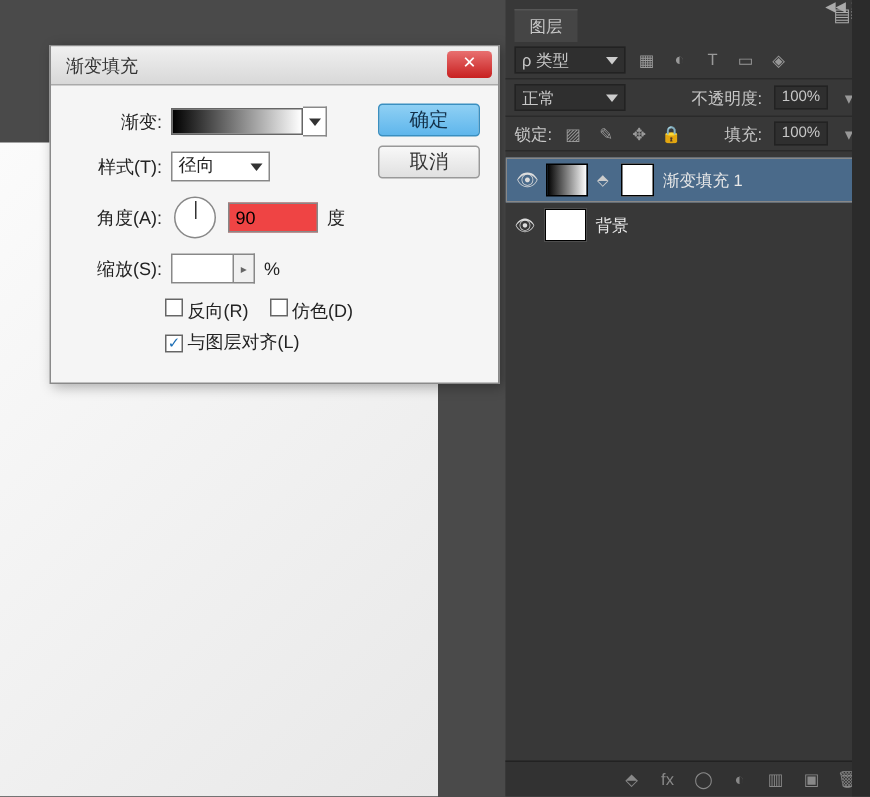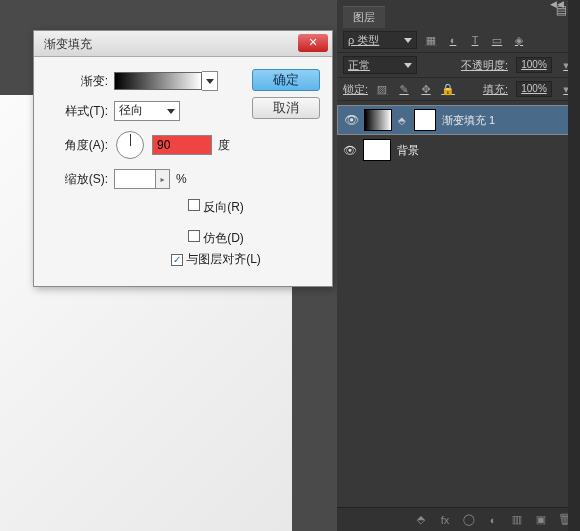--- a/index.html
+++ b/index.html
@@ -19,34 +19,34 @@
 .dropbtn { width: 16px; height: 20px; background:#fff; border:1px solid #888; border-left:none; display:inline-flex; align-items:center; justify-content:center; }
 .arrowdown { width:0;height:0;border-left:4px solid transparent;border-right:4px solid transparent;border-top:5px solid #333; }
 .sel { font-size:12px; border:1px solid #888; height:20px; padding:0 22px 0 4px; background:#fff; position:relative; }
 .sel .arrowdown { position:absolute; right:4px; top:7px; }
 .anglectl { width:28px; height:28px; border:1px solid #888; border-radius:50%; background:#fff; position:relative; margin-left:2px; }
 .anglectl .needle { position:absolute; left:50%; top:2px; width:1px; height:12px; background:#333; }
 .txt { width:60px; height:20px; border:1px solid #888; background:#ef4444; padding:0 4px; font-size:12px; margin-left:8px; }
 .unit { margin-left:6px; }
 .stepper { width:38px; height:20px; border:1px solid #888; background:#fff; padding:0 20px; font-size:12px; }
 .stepbtn { width:14px; height:20px; border:1px solid #888; border-left:none; background:#f0f0f0; display:inline-flex; align-items:center; justify-content:center; }
-.cbrow { margin-left:66px; display:flex; gap:14px; align-items:center; margin-bottom:4px;flex-direction:column; }
+.cbrow { margin-left:66px; display:flex; gap:14px; align-items:center; margin-bottom:4px; }
 .cb { width:12px;height:12px;border:1px solid #666; background:#fff; display:inline-flex; align-items:center; justify-content:center; margin-right:3px; }
 .cb.checked::after { content:"✓"; font-size:10px; color:#1a6db5; }
 .dlgbtns { position:absolute; right:12px; top:12px; display:flex; flex-direction:column; gap:6px; }
 .winbtn { width:68px; height:22px; background:linear-gradient(#8fd0f4,#5fb6ec); border:1px solid #3a8fc0; border-radius:3px; font-size:13px; color:#13314a; text-align:center; line-height:20px; cursor:pointer; }
 .winbtn.cancel { background:linear-gradient(#f8f8f8,#e0e0e0); border-color:#999; color:#333; }
 
 
 .rpanel { position:absolute; right:0; top:0; width:243px; height:531px; background:#383838; color:#c8c8c8; font-size:11px; }
 .panelhdr { position:relative; height:28px; padding-top:6px; }
 .tab { display:inline-block; background:#454545; padding:3px 10px; margin-left:6px; border-top:1px solid #555; }
 .palmenu { position:absolute; right:6px; top:3px; color:#aaa; font-size:12px; }
 .collrow { position:absolute; right:6px; top:-1px; font-size:9px; color:#aaa; }
-.ctrlrow { display:flex; align-items:center; gap:6px; padding:3px 6px; border-bottom:1px solid #2a2a2a;text-decoration:underline; }
+.ctrlrow { display:flex; align-items:center; gap:6px; padding:3px 6px; border-bottom:1px solid #2a2a2a; }
 .dsel { flex:0 0 74px; height:18px; background:#2f2f2f; border:1px solid #222; padding:0 4px; display:flex; align-items:center; justify-content:space-between; }
 .dsel .arrowdown { border-top-color:#ccc; }
 .ico { width:16px; height:16px; color:#999; display:inline-flex; align-items:center; justify-content:center; font-size:11px; }
 .valbox { width:36px; height:16px; background:#2f2f2f; border:1px solid #222; text-align:center; line-height:14px; font-size:10px; margin-left:2px; }
 .layerlist { padding-top:4px; height:380px; overflow:hidden; }
 .layer { display:flex; align-items:center; height:30px; padding:0 6px; gap:6px; }
 .layer.sel { background:#4a6a8a; }
 .eye { width:14px; text-align:center; color:#ddd; }
 .thumb { width:28px; height:22px; background:#fff; border:1px solid #000; }
 .thumb.gradfill { background:linear-gradient(90deg,#000,#fff); }

